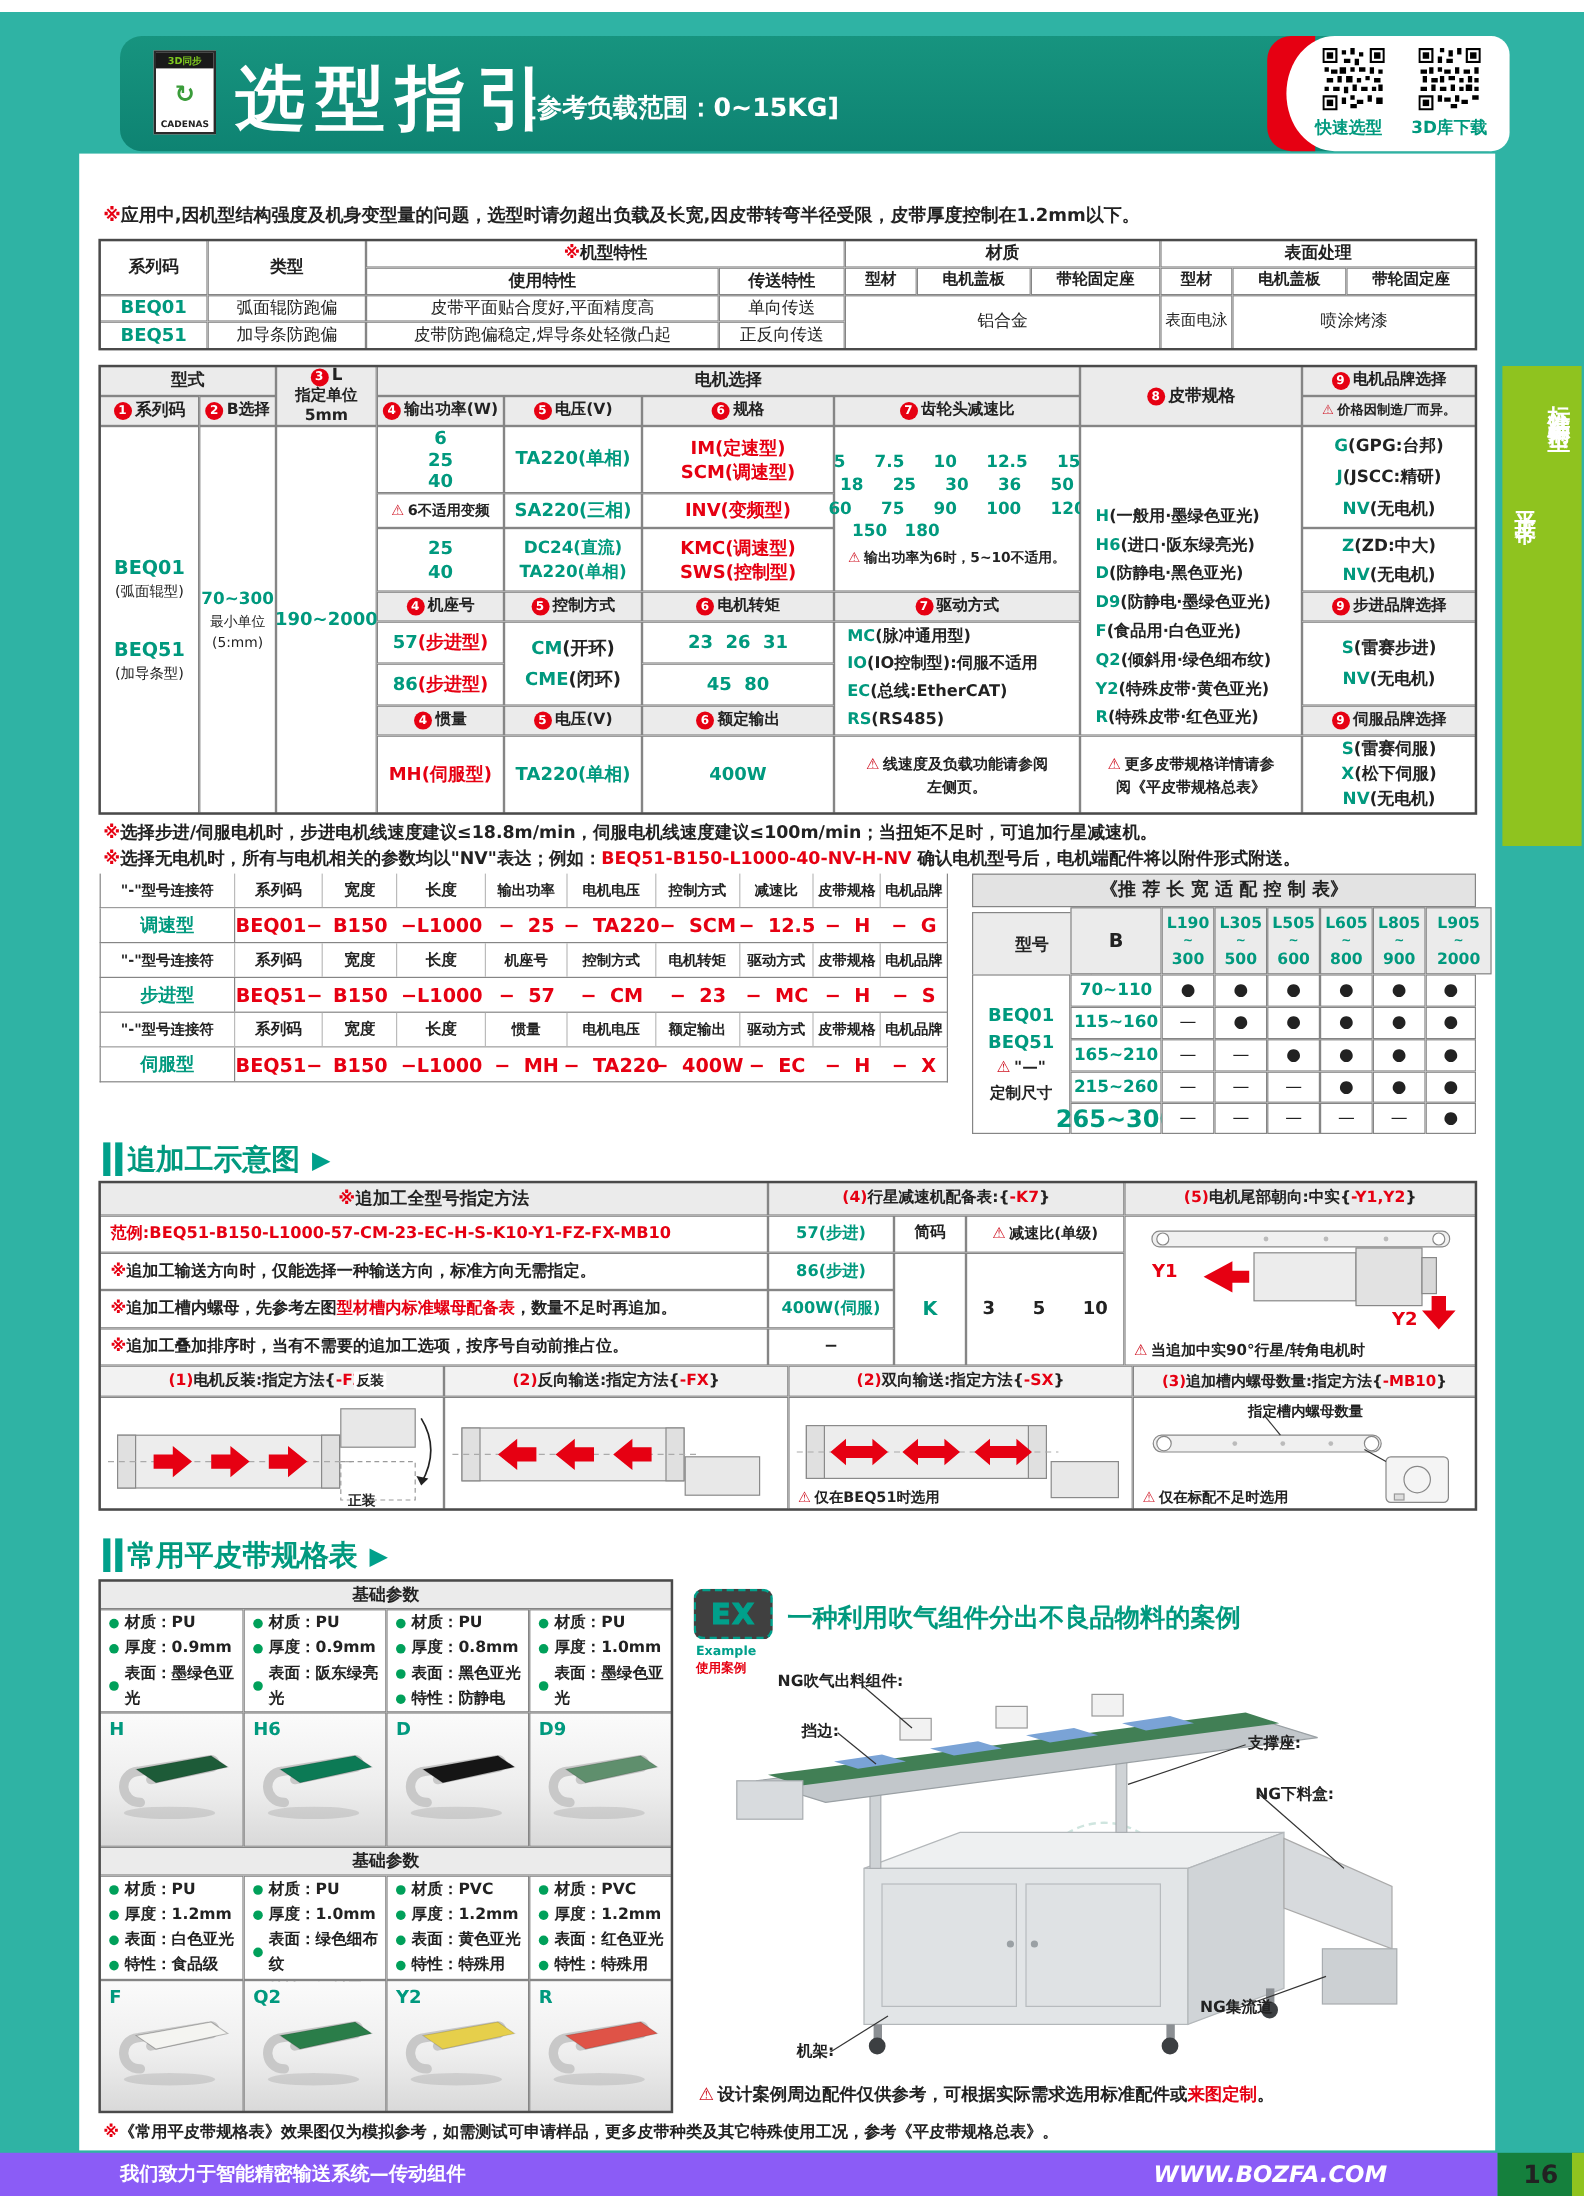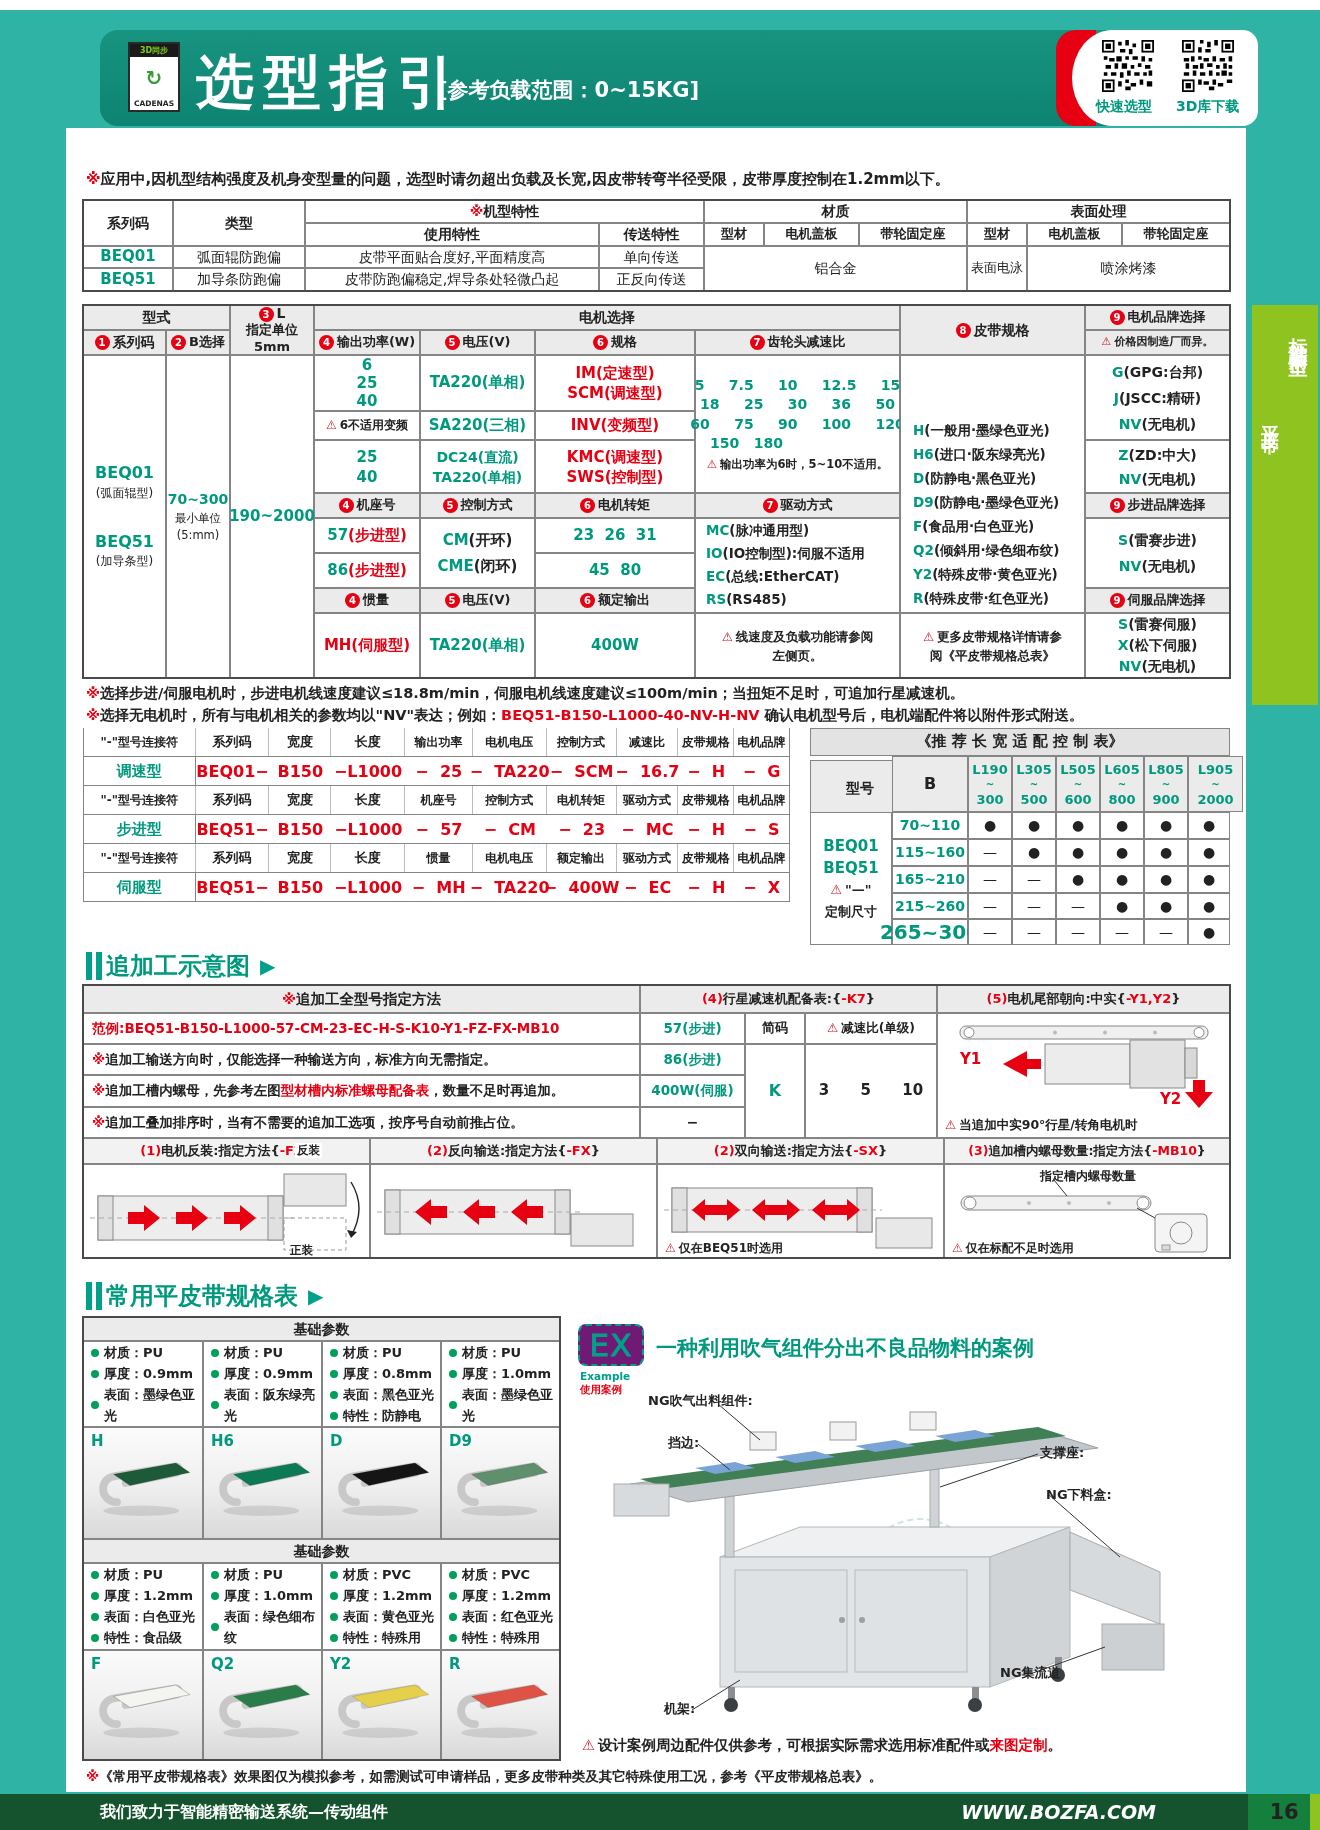--- a/index.html
+++ b/index.html
@@ -330,21 +330,21 @@
       <div style="width:55px;font-weight:bold;font-size:12px">电机品牌</div>
   </div>
   <div class="exd">
     <div class="teal" style="width:112px;font-size:15px;border-right:1px solid #858585">调速型</div>
     <div class="red pre" style="width:74px">BEQ01−</div>
       <div class="red pre" style="width:62px">B150</div>
       <div class="red pre" style="width:74px">−L1000</div>
       <div class="red pre" style="width:68px">−  25</div>
       <div class="red pre" style="width:74px">−  TA220</div>
       <div class="red pre" style="width:70px">−  SCM</div>
-      <div class="red pre" style="width:62px">−  16.7</div>
+      <div class="red pre" style="width:62px">−  12.5</div>
       <div class="red pre" style="width:56px">−  H</div>
       <div class="red pre" style="width:55px">−  G</div>
   </div>
   <div class="exv">
     <div style="width:112px;font-weight:bold;font-size:12px">"-"型号连接符</div>
       <div style="width:74px;font-weight:bold">系列码</div>
       <div style="width:62px;font-weight:bold">宽度</div>
       <div style="width:74px;font-weight:bold">长度</div>
       <div style="width:68px;font-weight:bold;font-size:12px">机座号</div>
       <div style="width:74px;font-weight:bold;font-size:12px">控制方式</div>
@@ -839,21 +839,21 @@
     <svg width="104" height="74" viewBox="0 0 120 84">
         <ellipse cx="58" cy="74" rx="44" ry="6" fill="rgba(0,0,0,0.10)"></ellipse>
         <path d="M30 64 C10 64 8 36 28 34 L96 23 C101 22 104 27 99 30 L40 42" fill="none" stroke="#c8c8c8" stroke-width="9" stroke-linecap="round"></path>
         <path d="M26 32 L98 19 L114 30 L45 45 Z" stroke="rgba(0,0,0,0.15)" style="fill: rgb(223, 83, 71);"></path>
       </svg>
   </div>
   <div class="frame" style="left:82px;top:1316px;width:479px;height:445px"></div>
 </div>
 
 <div>
-  <div class="abs" style="left:578px;top:1324px;width:66px;height:42px;border:2px dashed #00a08b;border-radius:8px;display:flex;align-items:center;justify-content:center;color:#00a08b;font-size:31px;font-weight:normal;letter-spacing:1px;-webkit-text-stroke:1px #00a08b;background:#701a75">EX</div>
+  <div class="abs" style="left:578px;top:1324px;width:66px;height:42px;border:2px dashed #00a08b;border-radius:8px;display:flex;align-items:center;justify-content:center;color:#00a08b;font-size:24px;font-weight:bold;letter-spacing:1px;-webkit-text-stroke:1px #00a08b;background:#404040">EX</div>
   <div class="abs" style="left:580px;top:1370px;color:#00a08b;font-size:10.5px;font-weight:bold">Example</div>
   <div class="abs" style="left:580px;top:1383px;color:#e60012;font-size:10.5px;font-weight:bold">使用案例</div>
   <div class="abs" style="left:656px;top:1334px;color:#00997e;font-size:21px;font-weight:bold">一种利用吹气组件分出不良品物料的案例</div>
   <svg class="abs" style="left:600px;top:1392px" width="625" height="330" viewBox="0 0 625 330">
     <circle cx="320" cy="185" r="58" fill="none" stroke="#cfe5df" stroke-width="2" stroke-dasharray="6 4"></circle>
     <circle cx="320" cy="185" r="48" fill="none" stroke="#cfe5df" stroke-width="1.5"></circle>
 
     <polygon points="120,165 200,135 470,135 390,165" fill="#eef0f1" stroke="#b3b7ba"></polygon>
     <rect x="120" y="165" width="270" height="130" fill="#e2e5e7" stroke="#b3b7ba"></rect>
     <polygon points="390,165 470,135 470,265 390,295" fill="#d0d4d7" stroke="#b3b7ba"></polygon>
@@ -899,20 +899,20 @@
   <span class="callout" style="left:1046px;top:1486px">NG下料盒:</span>
   <span class="callout" style="left:1000px;top:1664px">NG集流道</span>
   <span class="callout" style="left:664px;top:1700px">机架:</span>
   <div class="abs" style="left:582px;top:1736px;width:655px;font-size:14.5px;font-weight:bold">
     <span class="wi">⚠</span><span>设计案例周边配件仅供参考，可根据实际需求选用标准配件或</span><span class="red">来图定制</span><span>。</span>
   </div>
 </div>
 
 <div class="abs" style="left:86px;top:1768px;font-size:13.5px;font-weight:bold"><span class="mk">※</span><span>《常用平皮带规格表》效果图仅为模拟参考，如需测试可申请样品，更多皮带种类及其它特殊使用工况，参考《平皮带规格总表》。</span></div>
 
-<div class="abs" style="left:0;top:1794px;width:1248px;height:36px;background:#14532d;display:flex;align-items:center">
+<div class="abs" style="left:0;top:1794px;width:1248px;height:36px;background:#8b5cf6;display:flex;align-items:center">
   <span style="color:#fff;font-size:16px;font-weight:bold;margin-left:100px">我们致力于智能精密输送系统—传动组件</span>
   <span style="color:#fff;font-size:19px;font-weight:bold;font-style:italic;margin-left:auto;margin-right:92px">WWW.BOZFA.COM</span>
 </div>
 <div class="abs" style="left:1248px;top:1794px;width:72px;height:36px;background:#15803d;display:flex;align-items:center;justify-content:center">
   <span style="font-size:21px;font-weight:bold;color:#222">16</span>
 </div>
 <div class="abs" style="left:1310px;top:1794px;width:10px;height:36px;background:#8fc31f"></div>
 
 </body></html>

